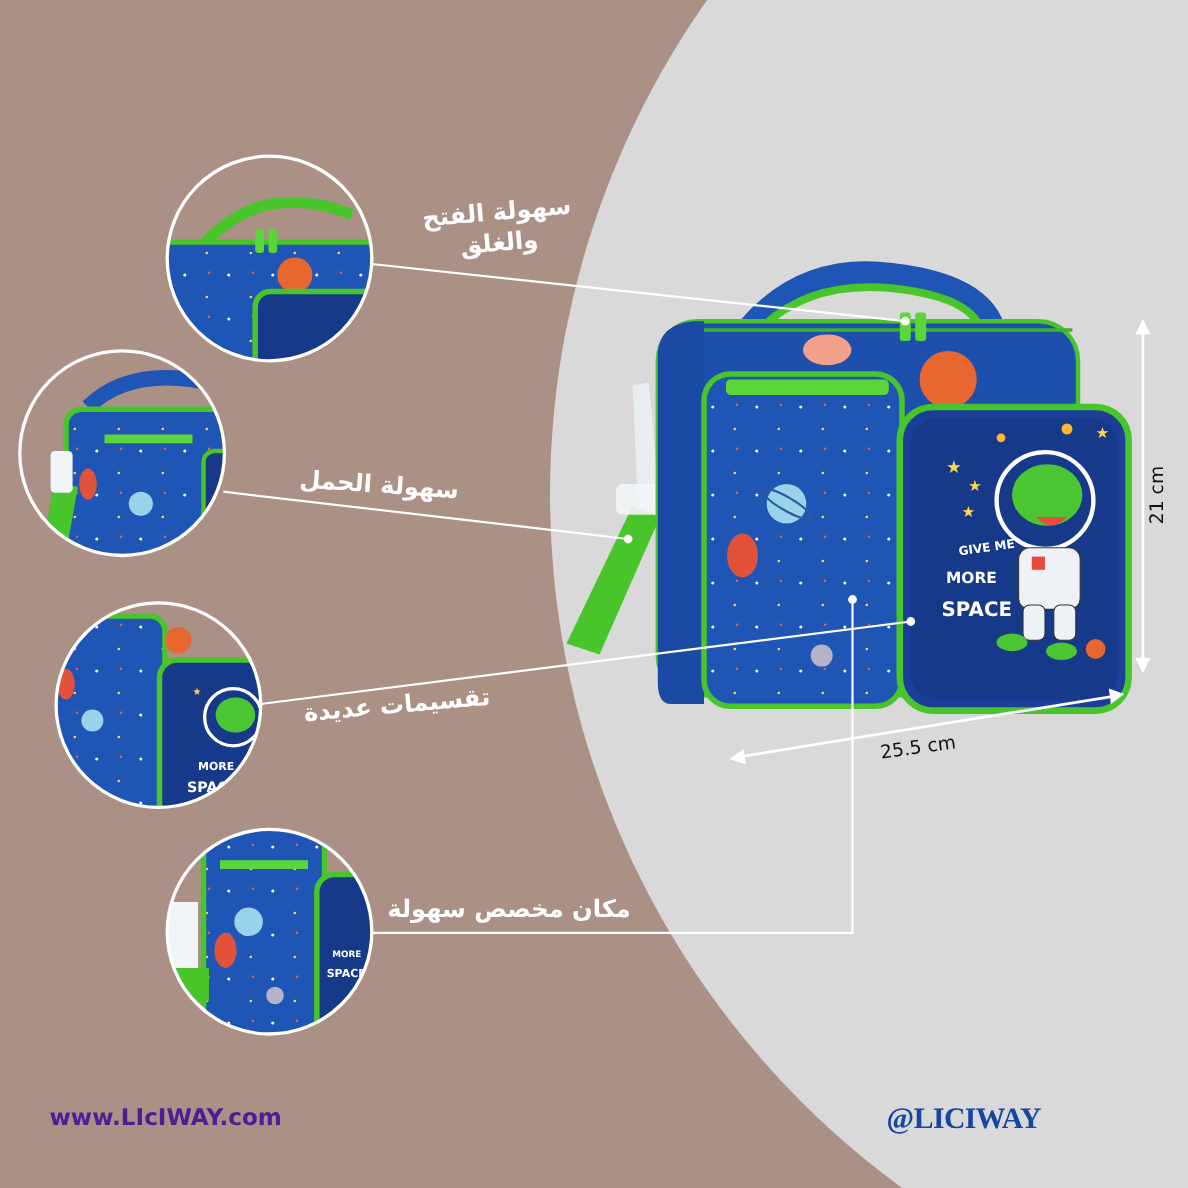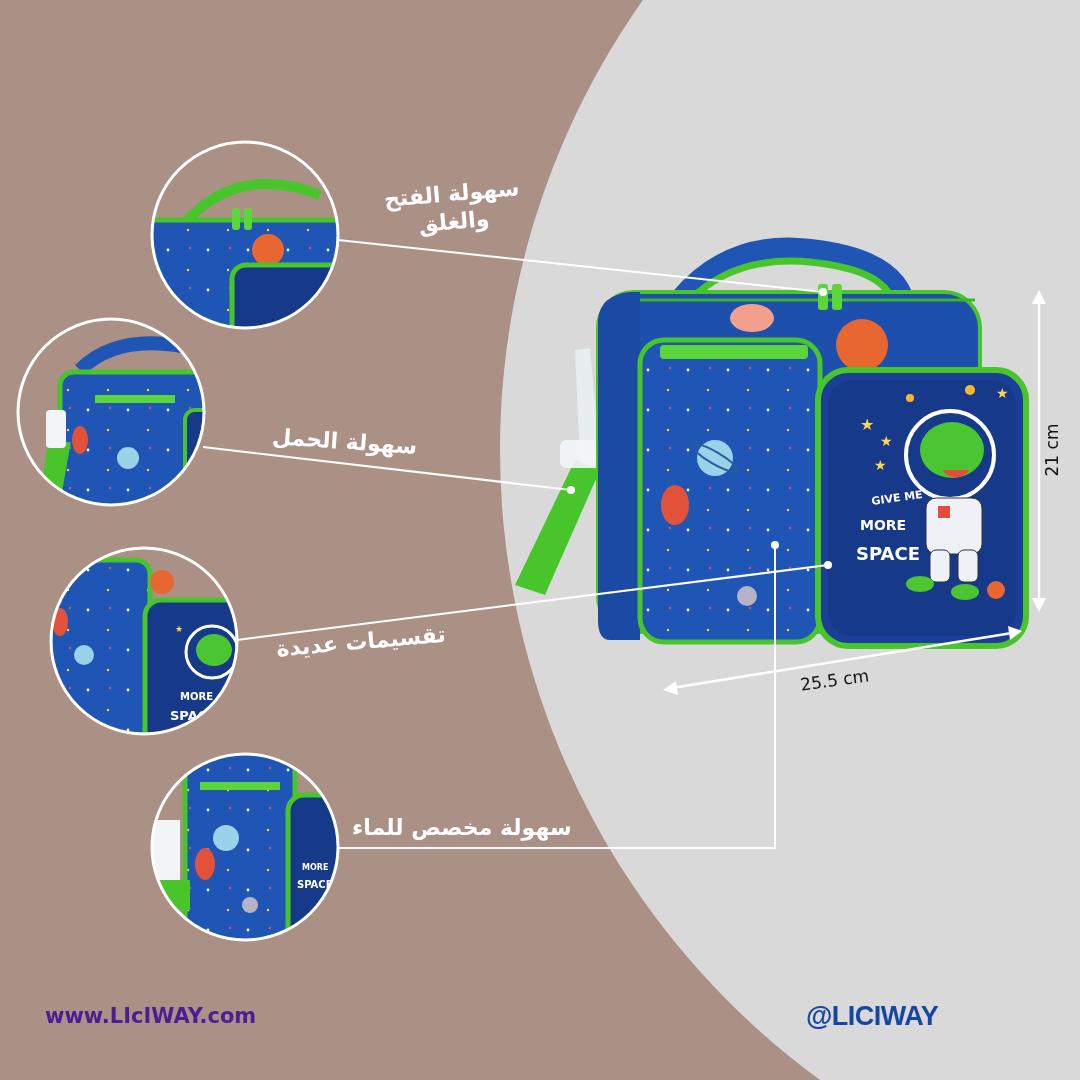--- a/index.html
+++ b/index.html
@@ -2,21 +2,21 @@
 <html><head>
 <meta charset="utf-8">
 <style>
   html,body{margin:0;padding:0;}
   body{width:1080px;height:1080px;overflow:hidden;position:relative;background:#ab9086;font-family:"DejaVu Sans",sans-serif;}
   .bg-arc{position:absolute;left:500px;top:-330px;width:1560px;height:1560px;border-radius:50%;background:#d9d9d9;}
   svg.overlay{position:absolute;left:0;top:0;width:1080px;height:1080px;}
   .label{position:absolute;color:#ffffff;font-family:"DejaVu Sans",sans-serif;font-weight:bold;font-size:22px;direction:rtl;text-align:center;line-height:1.25;white-space:nowrap;}
   .dim{position:absolute;color:#111;font-family:"DejaVu Sans",sans-serif;font-size:17px;white-space:nowrap;}
   .footer-left{position:absolute;left:45px;top:1004px;color:#4c1d95;font-weight:bold;font-size:21px;font-family:"DejaVu Sans",sans-serif;}
-  .footer-right{position:absolute;left:806px;top:1001px;color:#1746a2;font-weight:bold;font-size:27px;font-family:Liberation Sans, sans-serif;letter-spacing:-0.5px;}
+  .footer-right{position:absolute;left:806px;top:1001px;color:#1746a2;font-weight:bold;font-size:27px;font-family:Liberation Serif, serif;letter-spacing:-0.5px;}
 </style>
 </head>
 <body>
 
 <div class="bg-arc"></div>
 
 <svg class="overlay" viewBox="0 0 1080 1080">
   <defs>
     <pattern id="dots" width="40" height="40" patternUnits="userSpaceOnUse">
       <rect width="40" height="40" fill="#1f55b4"></rect>
@@ -185,20 +185,20 @@
   <div>سهولة الفتح</div>
   <div>والغلق</div>
 </div>
 <div class="label" style="left:272px;top:428px;transform:rotate(4deg);">
   <div>سهولة الحمل</div>
 </div>
 <div class="label" style="left:276px;top:628px;transform:rotate(-5deg);">
   <div>تقسيمات عديدة</div>
 </div>
 <div class="label" style="left:352px;top:814px;">
-  <div>سهولة مخصص للماء</div>
+  <div>مكان مخصص سهولة</div>
 </div>
 
 <div class="dim" style="left:1022px;top:440px;transform:rotate(-90deg);transform-origin:center;width:60px;text-align:center;">21 cm</div>
 <div class="dim" style="left:800px;top:670px;transform:rotate(-8deg);">25.5 cm</div>
 
 <div class="footer-left">www.LIcIWAY.com</div>
 <div class="footer-right">@LICIWAY</div>
 
 </body></html>

